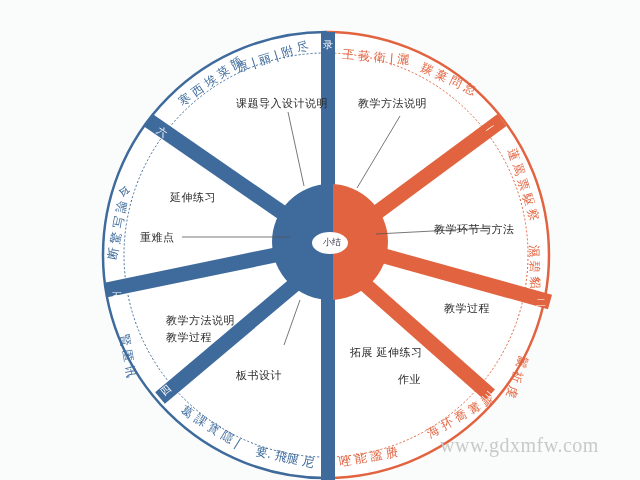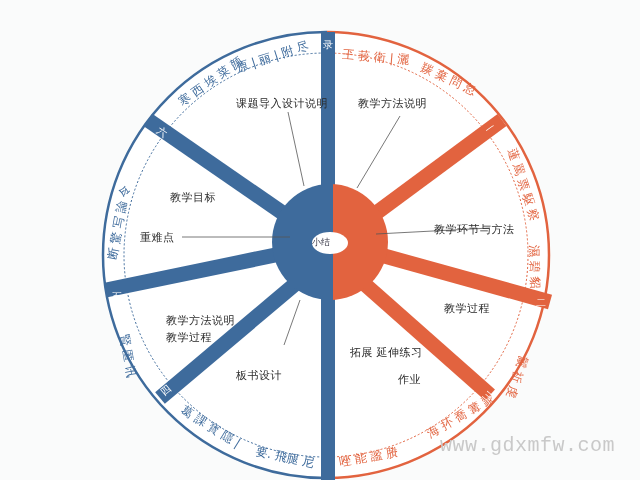--- a/index.html
+++ b/index.html
@@ -2,22 +2,22 @@
 <html><head>
 <meta charset="utf-8">
 <style>
   html, body { margin:0; padding:0; background:#fafbfb; }
   body { width:640px; height:480px; overflow:hidden; position:relative;
          font-family:"DejaVu Sans", sans-serif; }
   #wheel { position:absolute; left:0; top:0; }
   .lbl { position:absolute; font-size:11px; color:#2a2a2a; white-space:nowrap;
          font-family:Liberation Sans, sans-serif; letter-spacing:0.5px; }
   .watermark { position:absolute; left:440px; top:434px; font-size:20px;
-               color:#c9c9c9; font-family:Liberation Mono, monospace; letter-spacing:0.5px; }
-  .hub-label { position:absolute; left:312px; top:236px; font-size:9px; color:#334; }
+               color:#c9c9c9; font-family:Liberation Serif, serif; letter-spacing:0.5px; }
+  .hub-label { position:absolute; left:323px; top:236px; font-size:9px; color:#334; }
 </style>
 </head>
 <body>
 
 <svg id="wheel" width="640" height="480" viewBox="0 0 640 480">
   <defs>
     <clipPath id="leftHalf">
         <rect x="0" y="0" width="327" height="480"></rect>
       </clipPath>
     <clipPath id="rightHalf">
@@ -88,21 +88,21 @@
   <g stroke="#555" stroke-width="0.8">
     <line x1="288" y1="112" x2="304" y2="186"></line>
     <line x1="400" y1="116" x2="357" y2="188"></line>
     <line x1="182" y1="237" x2="290" y2="237"></line>
     <line x1="376" y1="234" x2="490" y2="228"></line>
     <line x1="300" y1="300" x2="284" y2="345"></line>
   </g>
 </svg>
 
 <span class="lbl" style="left:236px;top:96px">课题导入设计说明</span>
-<span class="lbl" style="left:170px;top:190px">教学目标</span>
+<span class="lbl" style="left:170px;top:190px">延伸练习</span>
 <span class="lbl" style="left:140px;top:230px">重难点</span>
 <span class="lbl" style="left:166px;top:313px">教学方法说明</span>
 <span class="lbl" style="left:166px;top:330px">教学过程</span>
 <span class="lbl" style="left:236px;top:368px">板书设计</span>
 
 <span class="lbl" style="left:358px;top:96px">教学方法说明</span>
 <span class="lbl" style="left:434px;top:222px">教学环节与方法</span>
 <span class="lbl" style="left:444px;top:301px">教学过程</span>
 <span class="lbl" style="left:350px;top:345px">拓展 延伸练习</span>
 <span class="lbl" style="left:398px;top:372px">作业</span>

